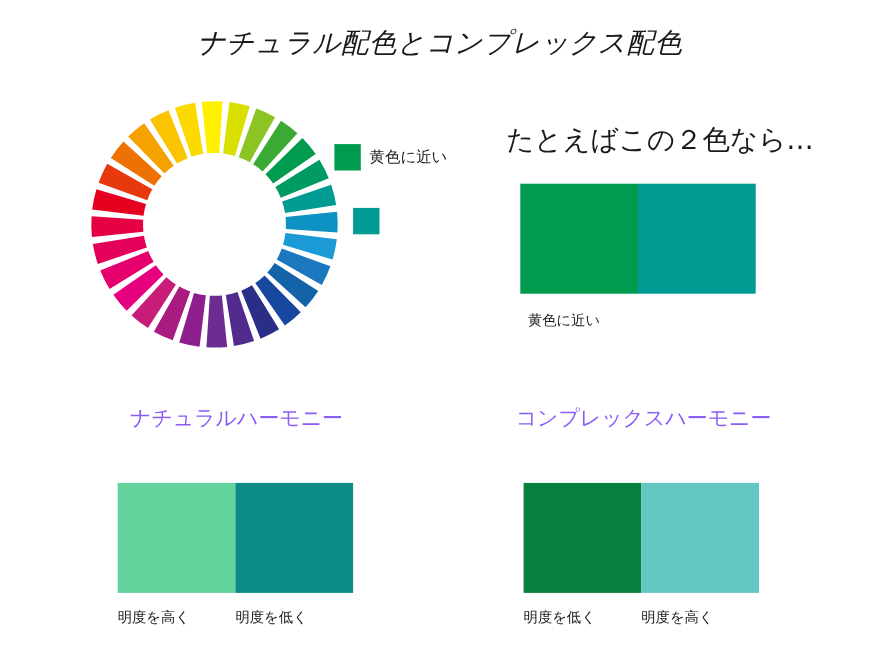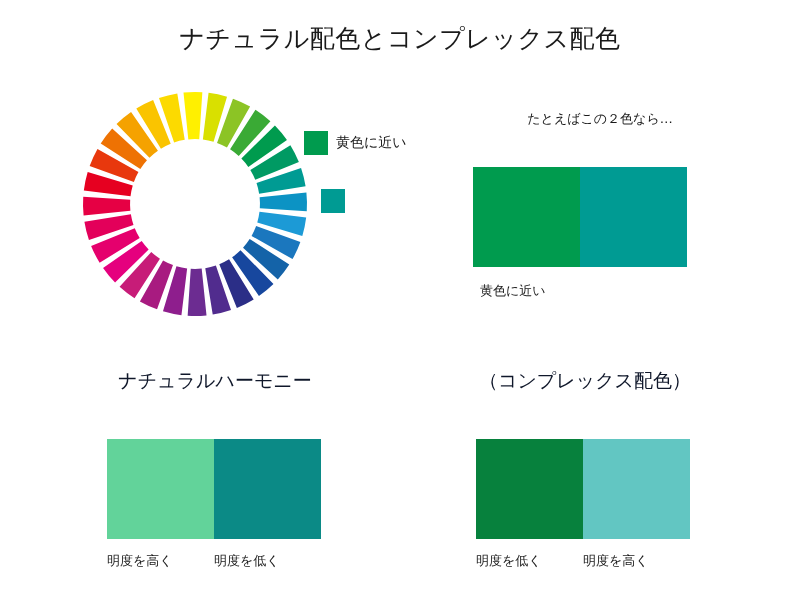--- a/index.html
+++ b/index.html
@@ -19,20 +19,21 @@
   .page-title {
     position: absolute;
     top: 22px;
     left: 0;
     width: 800px;
     text-align: center;
     font-size: 25px;
     letter-spacing: 0.5px;
     color: #1a1a1a;
     font-weight: 400;
+    font-style: italic;
   }
 
   
   .wheel-wrap {
     position: absolute;
     left: 80px;
     top: 89px;
     width: 230px;
     height: 230px;
   }
@@ -62,21 +63,21 @@
     white-space: nowrap;
   }
 
   
   .example-heading {
     position: absolute;
     left: 455px;
     top: 110px;
     width: 290px;
     text-align: center;
-    font-size: 13px;
+    font-size: 25px;
     color: #1a1a1a;
   }
   .pair-block {
     position: absolute;
     display: flex;
   }
   .pair-half {
     height: 100%;
   }
   .pair-caption-row {
@@ -107,21 +108,21 @@
     padding-left: 7px;
     box-sizing: border-box;
   }
 
   
   .section-heading {
     position: absolute;
     text-align: center;
     font-size: 19px;
     line-height: 28px;
-    color: #0f172a;
+    color: #8b5cf6;
   }
   #natural-heading {
     left: 55px;
     top: 366px;
     width: 320px;
   }
   #complex-heading {
     left: 425px;
     top: 366px;
     width: 320px;
@@ -214,21 +215,21 @@
 <div class="pair-block" id="natural-pair">
   <div class="pair-half" id="natural-left" style="background: rgb(98, 211, 154);"></div>
   <div class="pair-half" id="natural-right" style="background: rgb(11, 138, 134);"></div>
 </div>
 <div class="pair-caption-row" id="natural-caption-row">
   <div class="pair-caption">明度を高く</div>
   <div class="pair-caption">明度を低く</div>
 </div>
 
 <div class="section-heading" id="complex-heading">
-  <div>（コンプレックス配色）</div>
+  <div>コンプレックスハーモニー</div>
 </div>
 <div class="pair-block" id="complex-pair">
   <div class="pair-half" id="complex-left" style="background: rgb(7, 129, 61);"></div>
   <div class="pair-half" id="complex-right" style="background: rgb(98, 198, 194);"></div>
 </div>
 <div class="pair-caption-row" id="complex-caption-row">
   <div class="pair-caption">明度を低く</div>
   <div class="pair-caption">明度を高く</div>
 </div>
 

